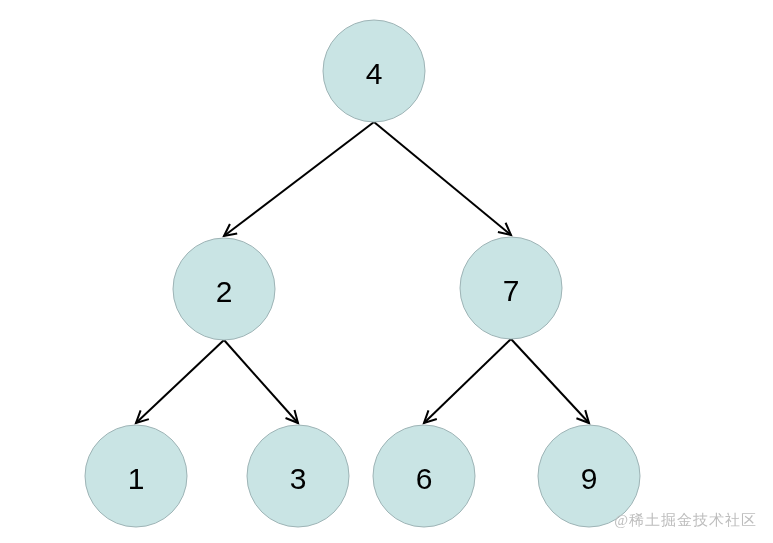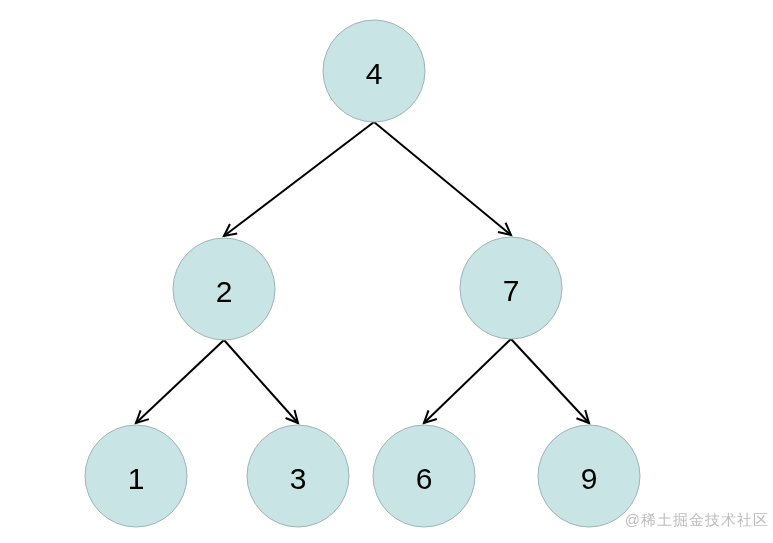--- a/index.html
+++ b/index.html
@@ -21,23 +21,23 @@
     top: 0;
     display: block;
   }
   .node-label {
     font-family: "Liberation Sans", sans-serif;
     font-size: 30px;
     font-weight: 400;
   }
   .watermark {
     position: absolute;
-    right: 4px;
+    right: 16px;
     bottom: 13px;
-    font-family: Liberation Sans, sans-serif;
+    font-family: Liberation Serif, serif;
     font-size: 15px;
     letter-spacing: 1px;
     user-select: none;
     pointer-events: none;
     margin-left: 40px;
   }
 </style>
 </head>
 <body>
 

